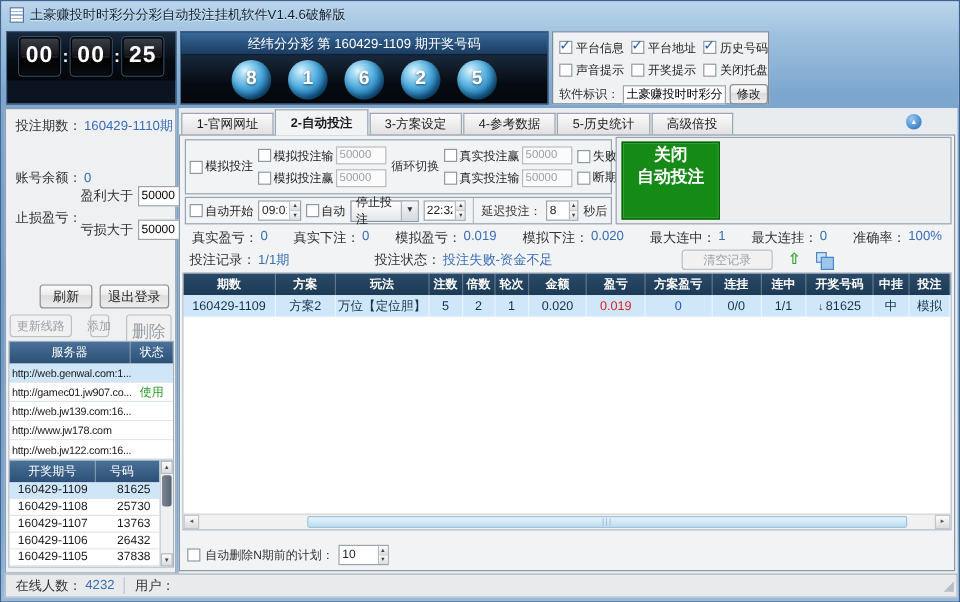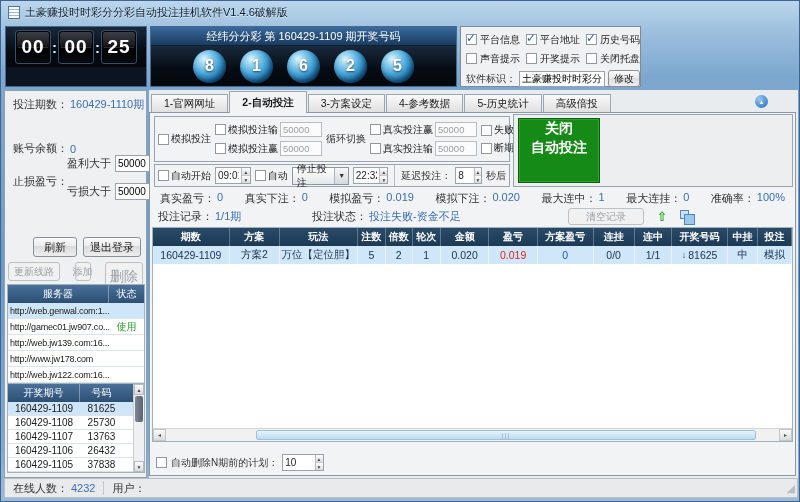--- a/index.html
+++ b/index.html
@@ -63,21 +63,21 @@
   .redacted { width:76px; height:9px; background:#0a0a0a; }
   .stoploss-lbl { position:absolute; left:8px; top:83px; }
   .sl-row { position:absolute; left:62px; display:flex; align-items:center; gap:4px; }
   .sl-input { width:50px; height:17px; border:1px solid #9aa4ae; font-size:10px; padding:0 2px; font-family:inherit; }
   .sb-btnrow1 { position:absolute; right:5px; top:146px; display:flex; gap:6px; }
   .sb-btnrow2 { position:absolute; left:3px; right:3px; top:171px; display:flex; justify-content:space-between; }
   .sb-table { position:absolute; left:2px; width:138px; border:1px solid #9fb0bf; background:#fff; }
   .sbt-head { display:flex; height:18px; background:linear-gradient(180deg,#4a7199,#2c4f74); color:#fff; }
   .sbt-hc { display:flex; align-items:center; justify-content:center; border-right:1px solid rgba(255,255,255,.35); font-size:10px; }
   .sbt-hc:last-child { border-right:0; }
-  .sbt-row { display:flex; border-bottom:1px solid #dde3e8; background:#fff; }
+  .sbt-row { display:flex; border-bottom:1px solid #dde3e8; background:#fff;justify-content:space-between; }
   .sbt-row.sel { background:#cfe6f8; }
   .sbt-c { display:flex; align-items:center; overflow:hidden; white-space:nowrap; }
   .srv-url { width:101px; font-size:9px; letter-spacing:-.2px; padding-left:2px; color:#1a1a1a; }
   .srv-st { width:35px; justify-content:center; font-size:10px; color:#2a9a2a; }
   .his-p { width:72px; justify-content:center; font-size:10px; color:#1a1a1a; }
   .his-n { width:43px; justify-content:center; font-size:10px; color:#1a1a1a; }
   .vscroll { position:absolute; right:0; top:0; bottom:0; width:11px; background:#eef0f2; border-left:1px solid #c4ccd3;
     display:flex; flex-direction:column; }
   .vs-btn { height:11px; background:linear-gradient(#fbfbfb,#dcdcdc); border:1px solid #b5bcc2; display:flex;
     align-items:center; justify-content:center; font-size:5px; color:#444; }

